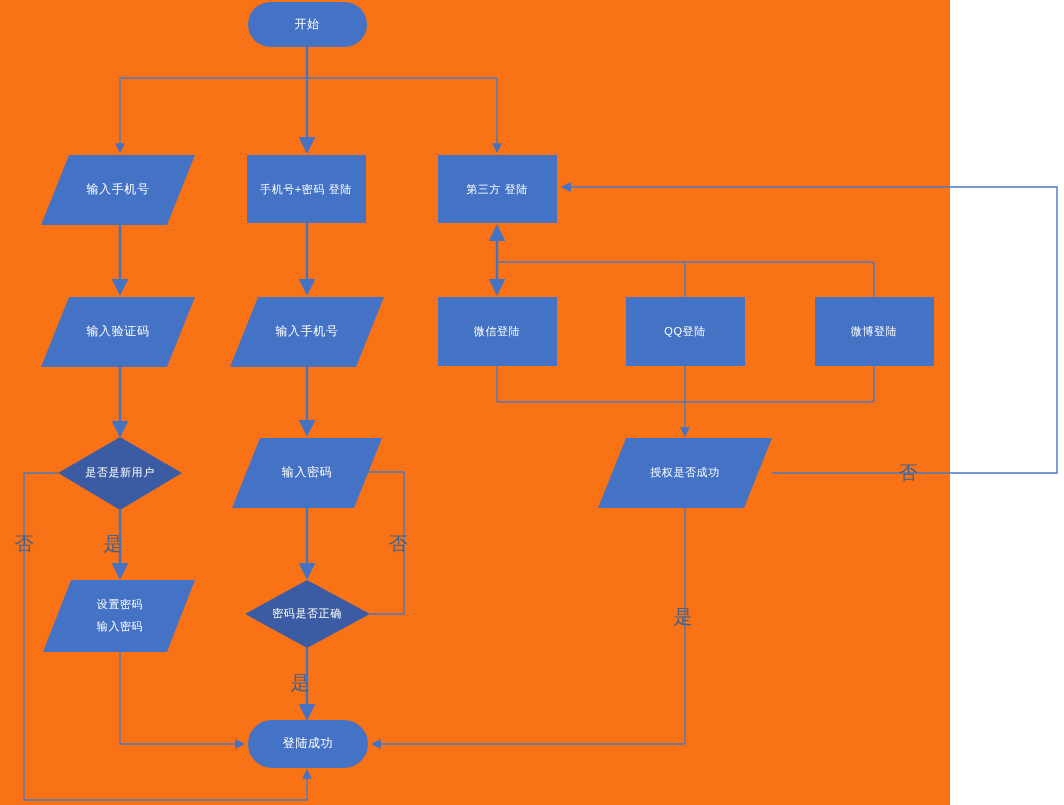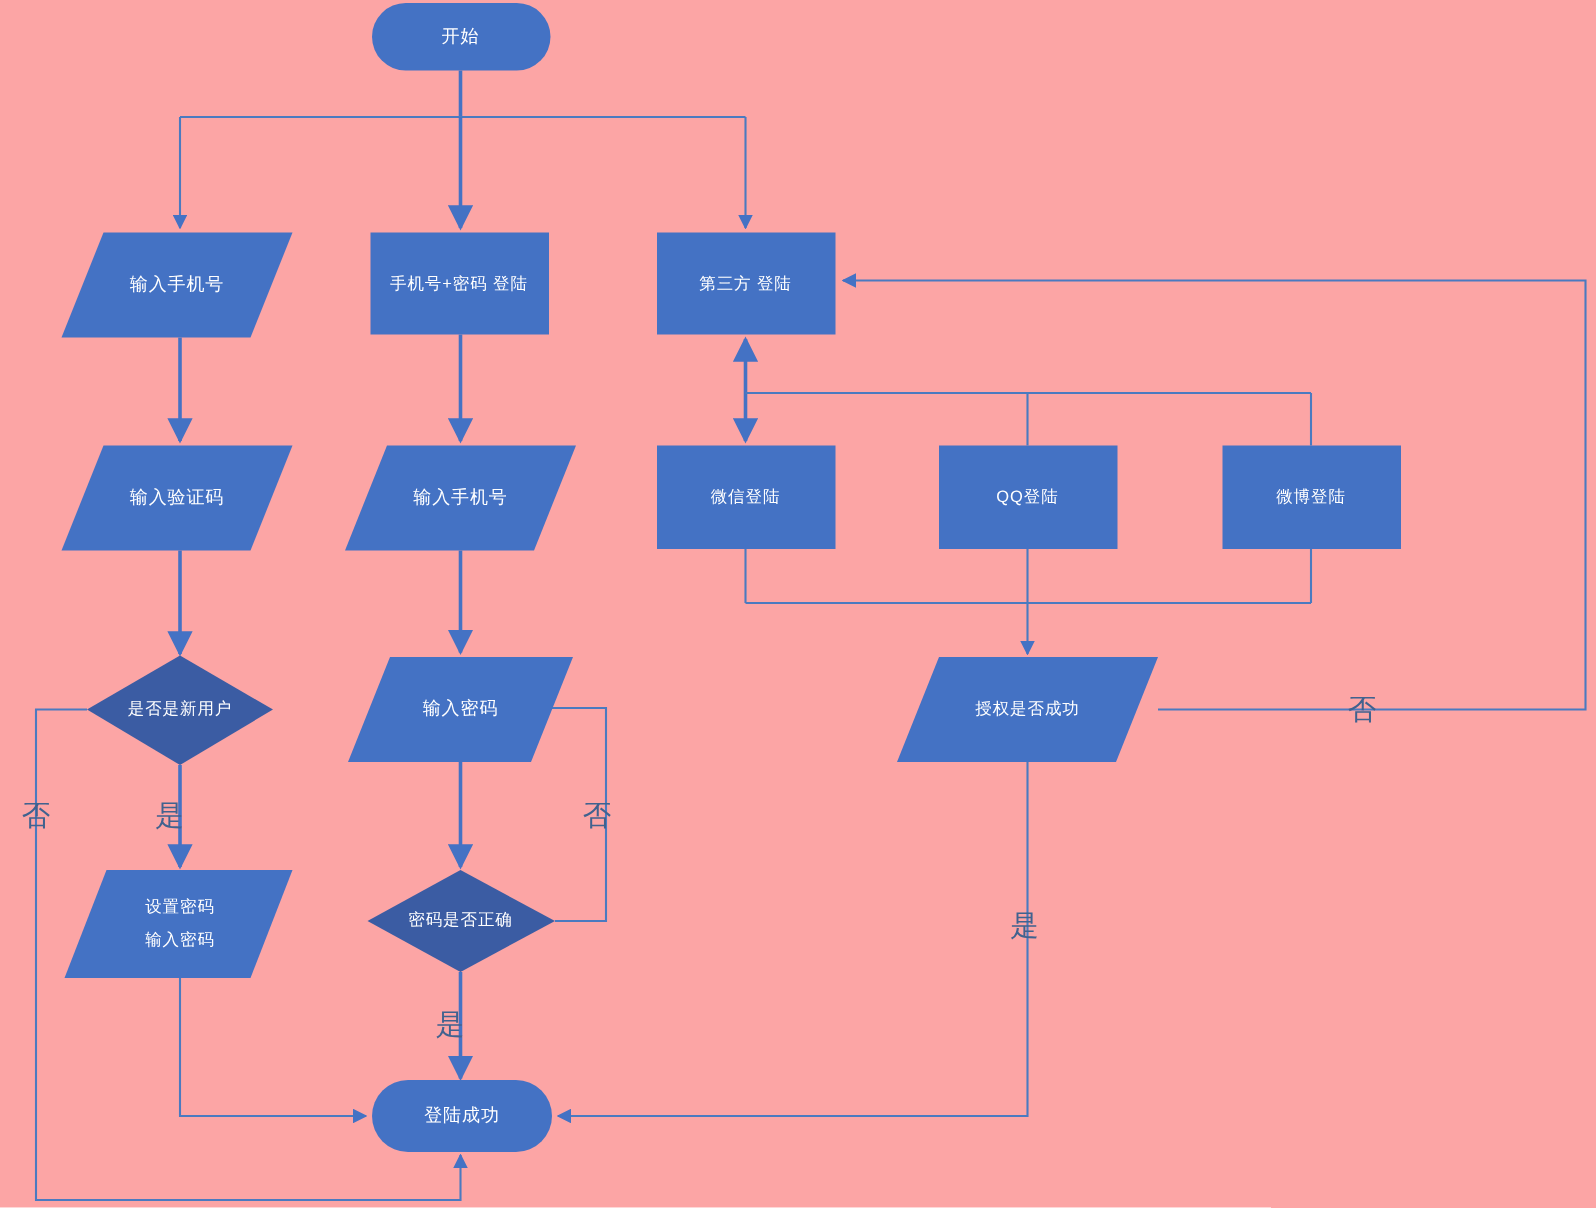--- a/index.html
+++ b/index.html
@@ -8,23 +8,23 @@
     background: #ffffff;
   }
   body {
     width: 1064px;
     height: 805px;
     font-family: "Liberation Sans", "DejaVu Sans", sans-serif;
     overflow: hidden;
   }
   #canvas {
     position: relative;
-    width: 1064px;
+    width: 950px;
     height: 805px;
-    background: #fca5a5;
+    background: #f97316;
   }
   svg#flow {
     position: absolute;
     top: 0;
     left: 0;
     width: 1064px;
     height: 805px;
     display: block;
   }
   .node-text {

